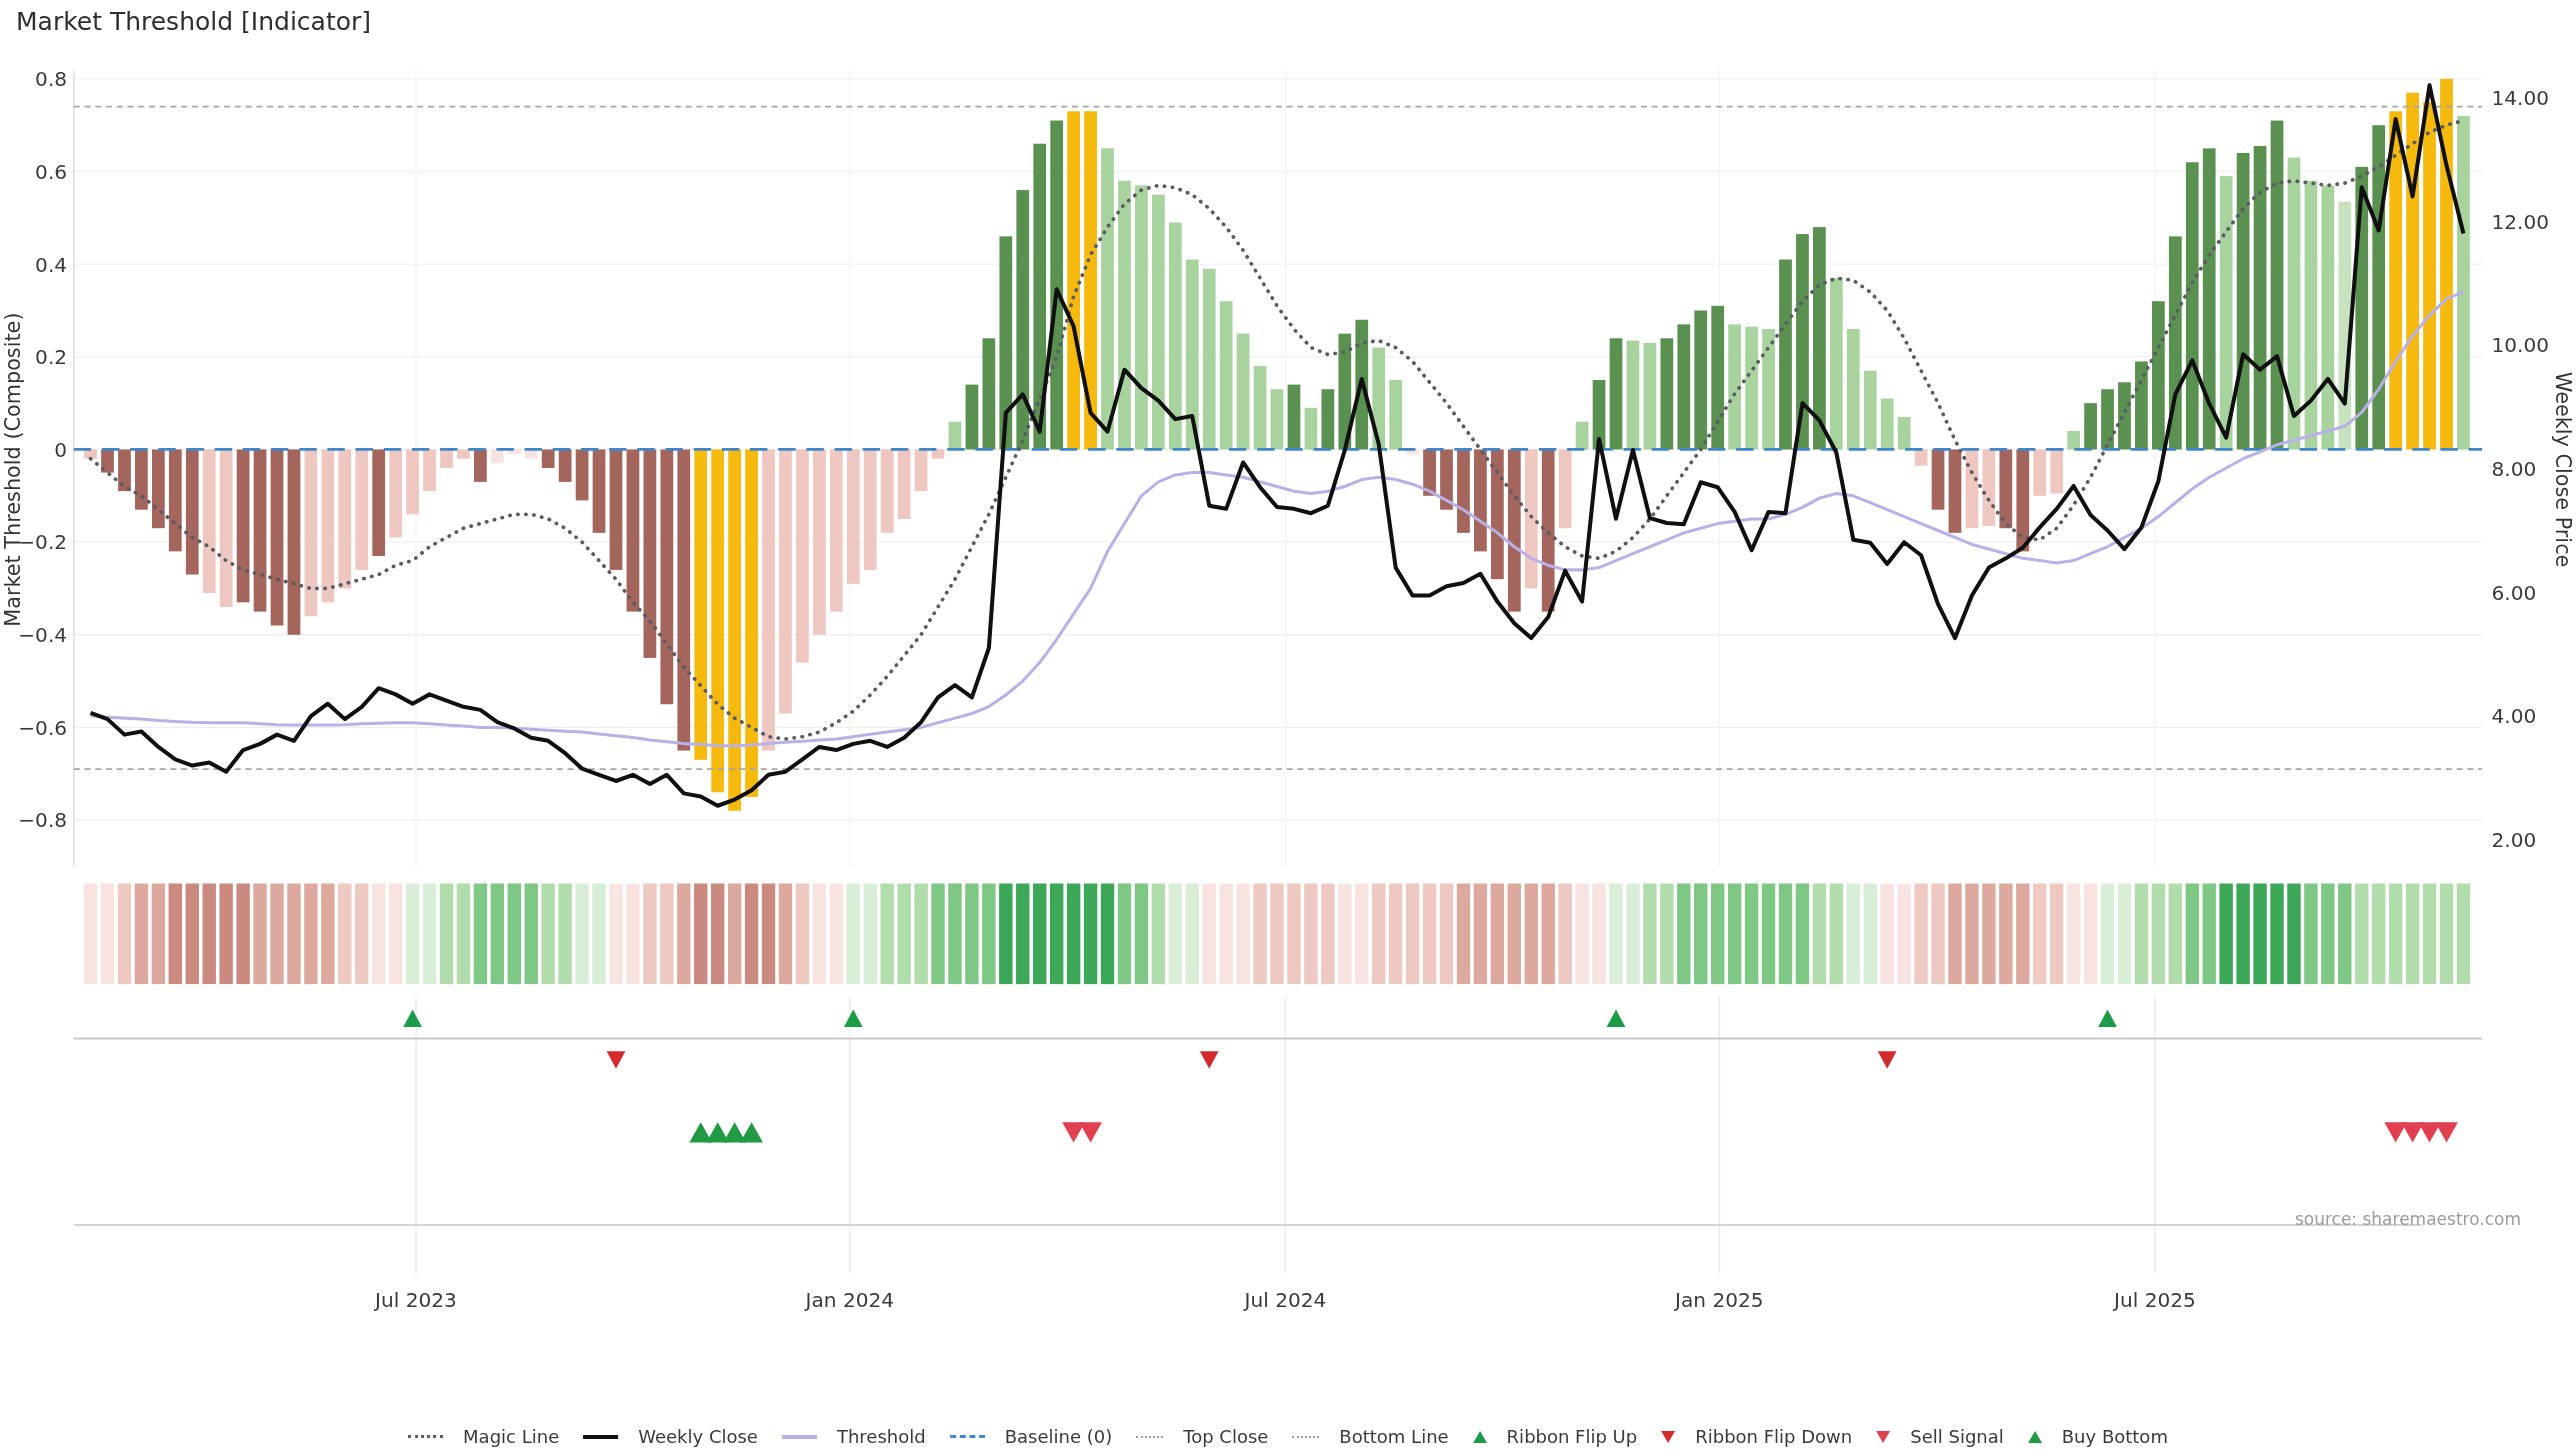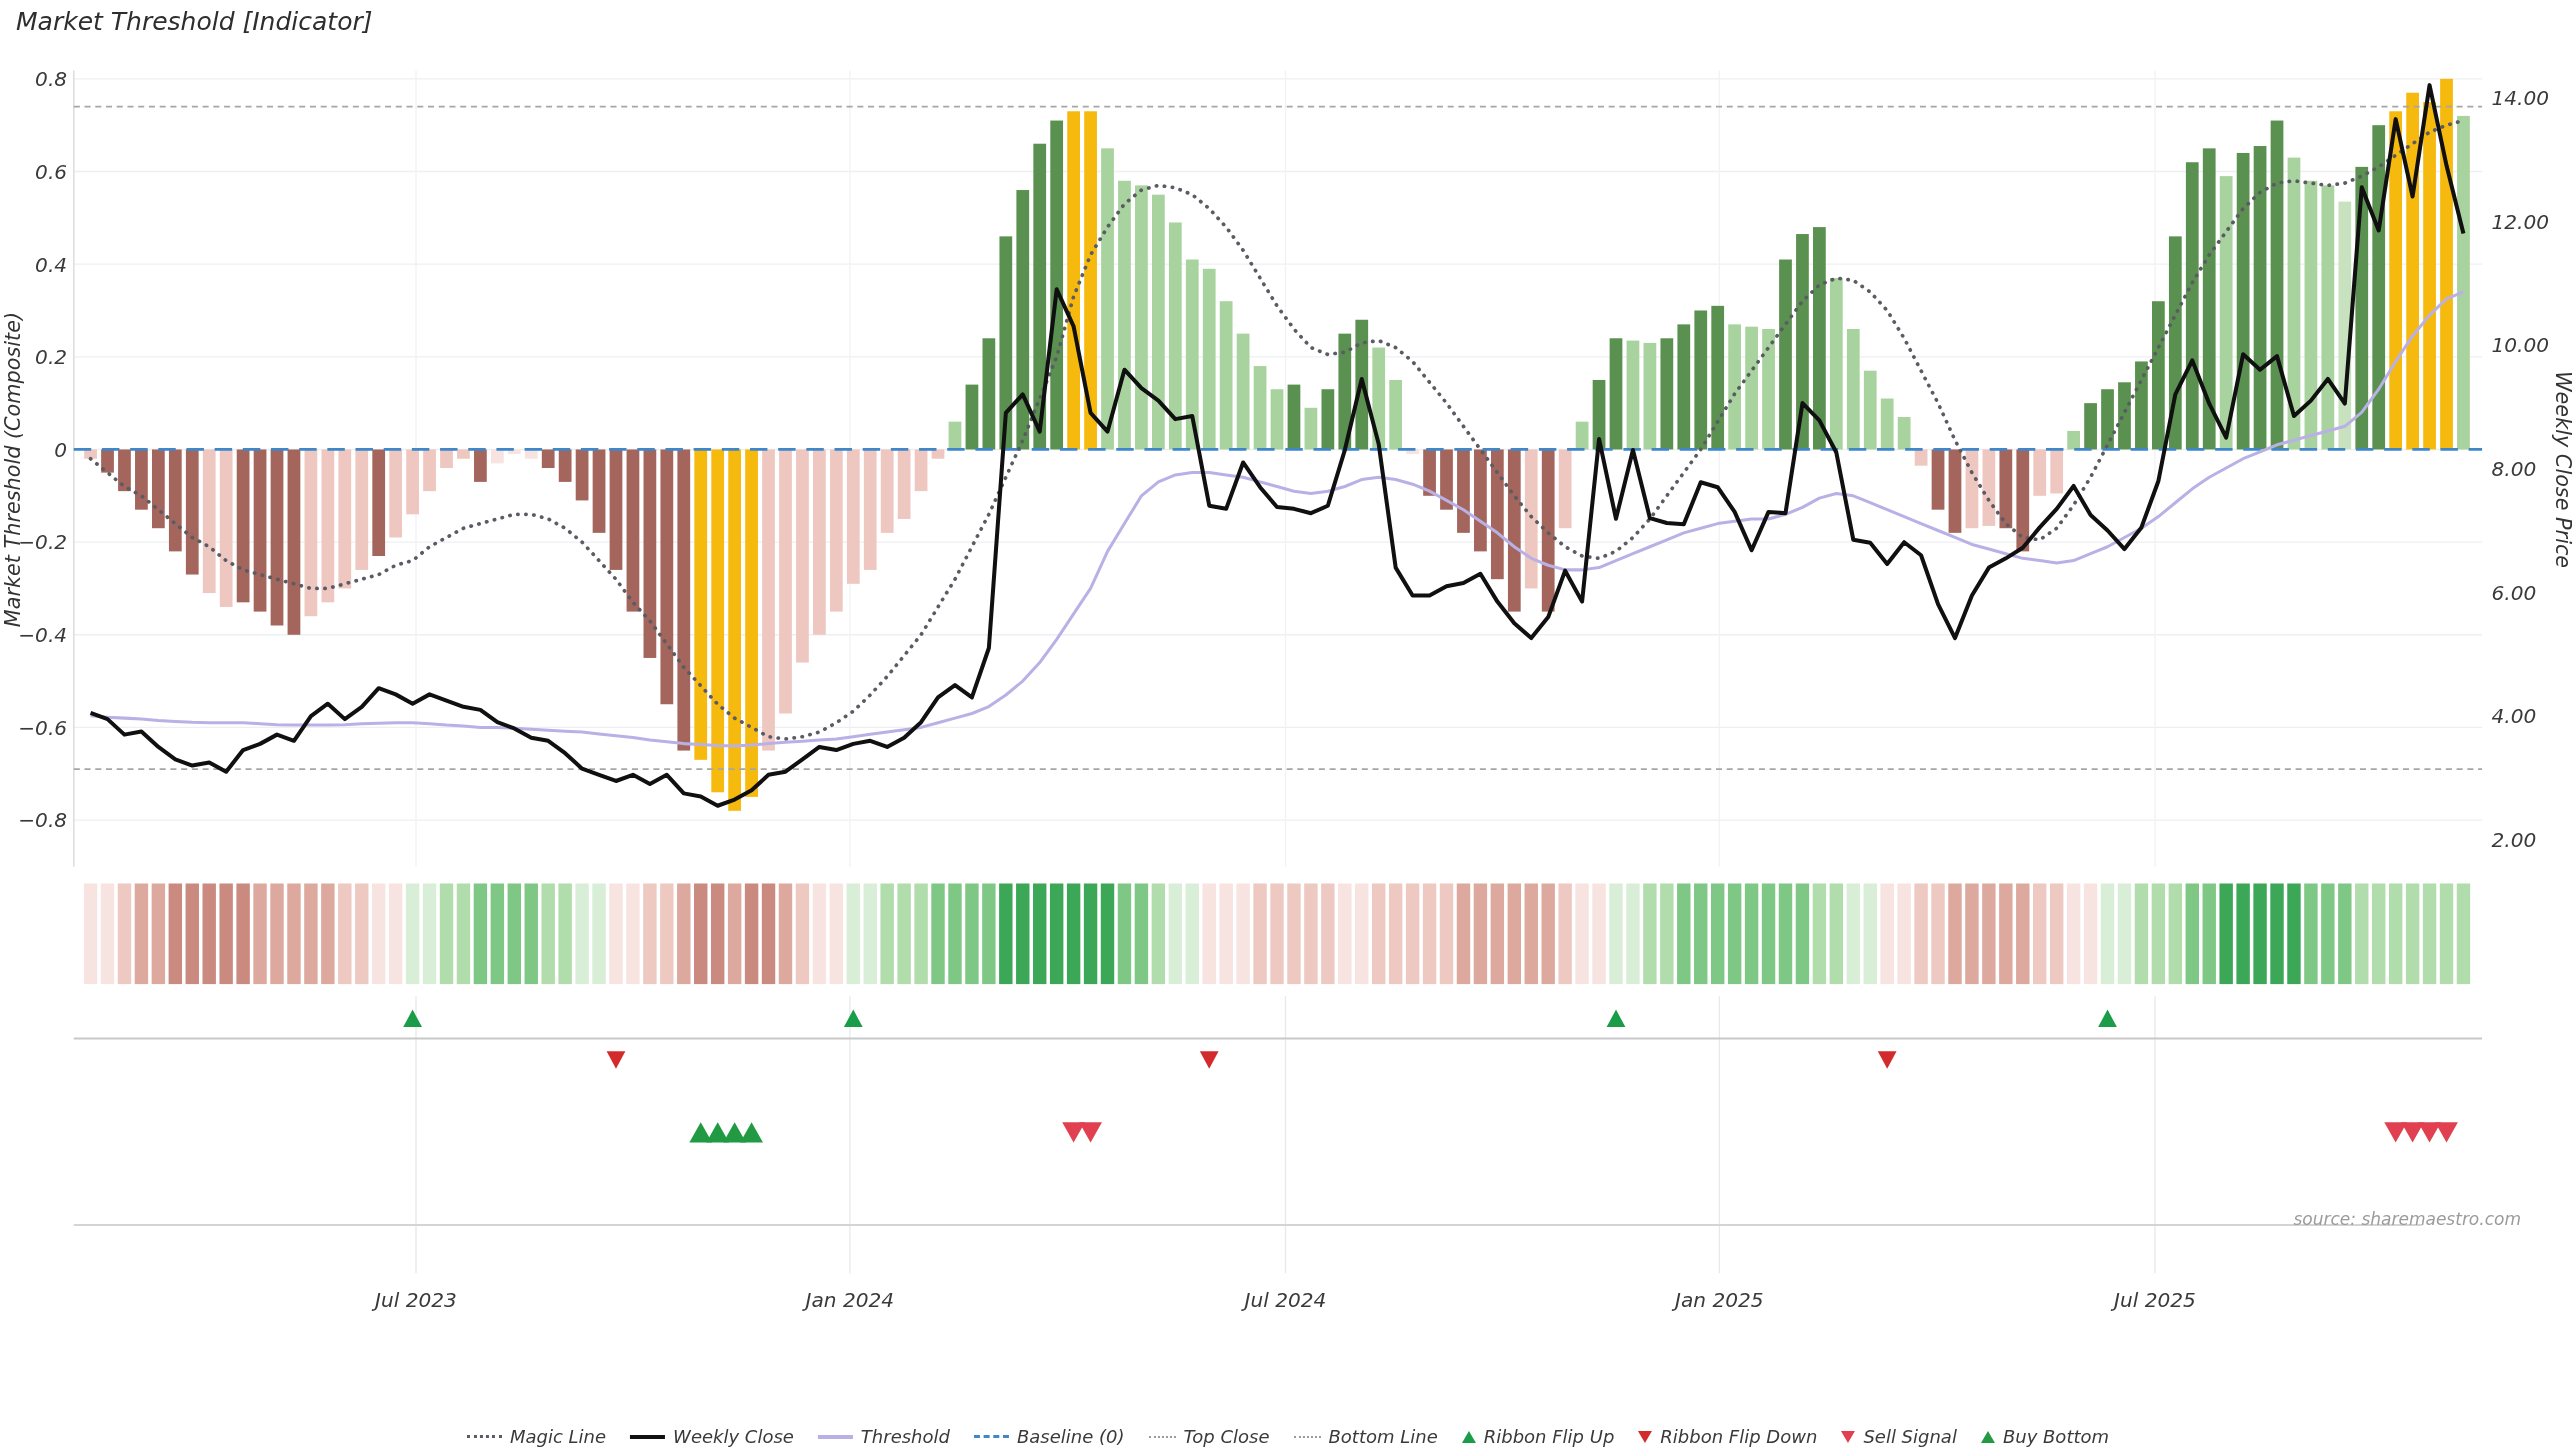--- a/index.html
+++ b/index.html
@@ -1,23 +1,23 @@
 <!DOCTYPE html>
 <html style="font-size:10.7px"><head>
 <meta charset="utf-8">
 <style>
   html,body{margin:0;padding:0;width:2576px;height:1449px;background:#ffffff;overflow:hidden;
     font-family:"DejaVu Sans","Liberation Sans",sans-serif;}
-  #root{position:relative;width:2576px;height:1449px;font-style:italic;}
+  #root{position:relative;width:2576px;height:1449px;}
   #chart-title{position:absolute;left:16px;top:6.7px;font-size:25px;color:#2e2e2e;}
   #chart-svg{position:absolute;left:0;top:0;}
   #source-label{position:absolute;right:55px;top:1209px;font-size:17px;color:#9b9b9b;}
   #legend{position:absolute;top:1426px;left:50%;transform:translateX(-50%);display:flex;
     align-items:center;gap:24px;white-space:nowrap;}
-  .legend-item{display:flex;align-items:center;gap:8px;font-size:18px;color:#3a3a3a;}
+  .legend-item{display:flex;align-items:center;gap:20px;font-size:18px;color:#3a3a3a;}
   .sw{display:inline-block;}
   .sw-line{width:35px;height:0;}
   .sw-tri{width:0;height:0;}
 </style>
 </head>
 <body>
 
 <div id="root">
   <div id="chart-title">Market Threshold [Indicator]</div>
   <svg id="chart-svg" width="2576" height="1449" viewBox="0 0 3840 2160" xmlns="http://www.w3.org/2000/svg">

